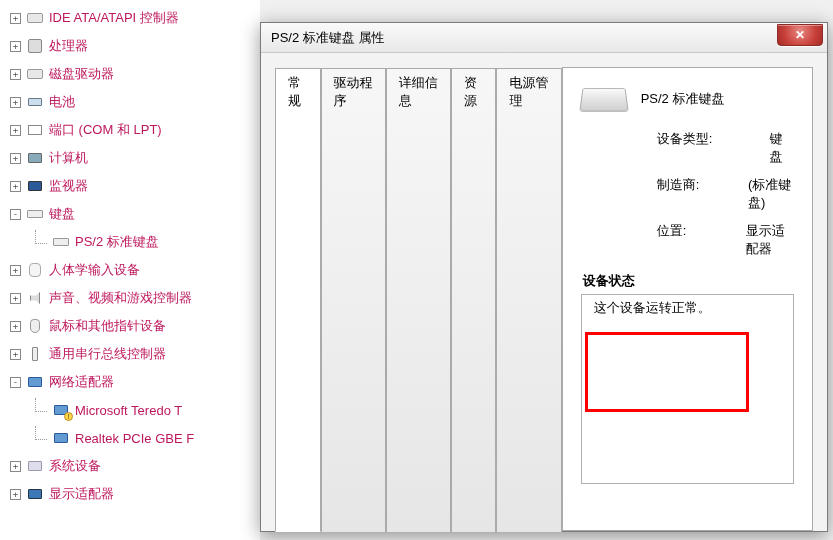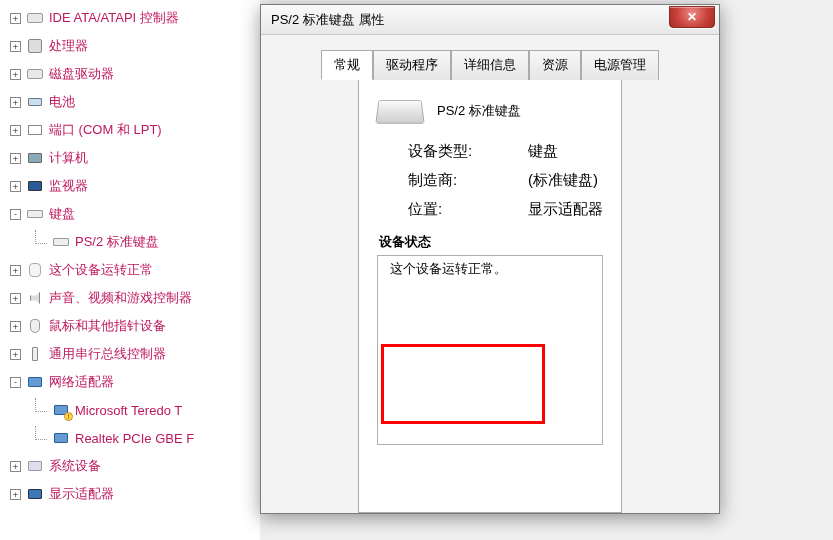--- a/index.html
+++ b/index.html
@@ -96,22 +96,22 @@
   .warn-badge {
     position:absolute;width:9px;height:9px;background:#ffd54a;border:1px solid #c0902e;border-radius:50%;
     font-size:7px;color:#5b4200;line-height:8px;text-align:center;
     right:-2px;bottom:-2px;
   }
 
   
   .dialog {
     position: absolute;
     left: 260px;
-    top: 4px;
-    width: 460px;
+    top: 22px;
+    width: 568px;
     height: 510px;
     background: #f3f3f3;
     border: 1px solid #7a7a7a;
     box-shadow: 0 4px 18px rgba(0,0,0,0.4);
     display: flex;
     flex-direction: column;
   }
   .titlebar {
     height: 30px;
     background: linear-gradient(#fafafa,#e8e8e8);
@@ -137,22 +137,21 @@
     font-weight: bold;
     font-size: 12px;
     display:flex;align-items:center;justify-content:center;
     box-shadow: inset 0 1px 0 rgba(255,255,255,.4), 0 1px 0 #fff;
   }
 
   .dialog-body {
     padding: 14px 14px 0 14px;
     flex: 1;
     display: flex;
-    flex-direction: column;
-    align-items: center;
+    flex-direction: row;
   }
 
   
   .tabs {
     display: flex;
     position: relative;
     z-index: 2;
   }
   .tab {
     padding: 5px 12px;
@@ -192,22 +191,22 @@
     background: linear-gradient(#fafafa,#d0d0d0);
     border: 1px solid #aaa;
     border-radius: 3px;
     transform: perspective(80px) rotateX(25deg);
   }
   .device-header .name {
     font-size: 13px;
   }
 
   .props {
-    margin-left: 31px;
-    font-size: 15px;
+    margin-left: 76px;
+    font-size: 13px;
   }
   .props .row {
     display: flex;
     margin-bottom: 10px;
   }
   .props .k { width: 120px; color:#000; }
   .props .v { color:#000; }
 
   .status-group {
     margin-top: 14px;
@@ -308,21 +307,21 @@
     <span class="icon">
         <span class="ic-keyboard"></span>
       </span>
     <span class="label">PS/2 标准键盘</span>
   </div>
   <div class="tree-item">
     <span class="toggle">+</span>
     <span class="icon">
         <span class="ic-hid"></span>
       </span>
-    <span class="label">这个设备运转正常</span>
+    <span class="label">人体学输入设备</span>
   </div>
   <div class="tree-item">
     <span class="toggle">+</span>
     <span class="icon">
         <span class="ic-sound"></span>
       </span>
     <span class="label">声音、视频和游戏控制器</span>
   </div>
   <div class="tree-item">
     <span class="toggle">+</span>

